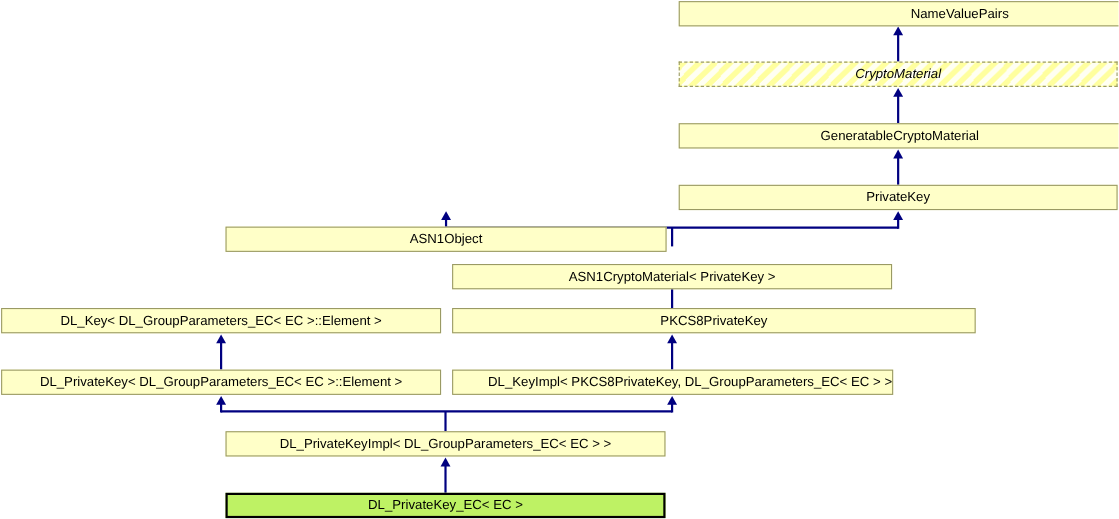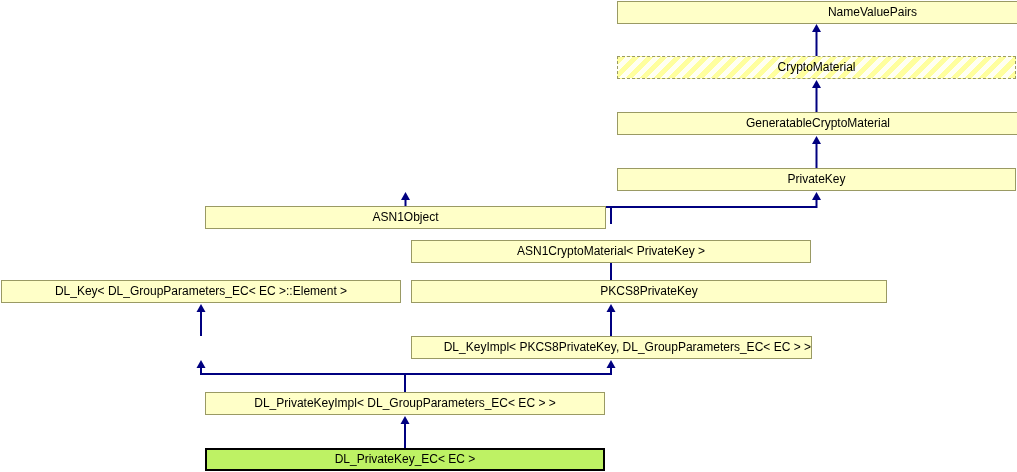--- a/index.html
+++ b/index.html
@@ -31,20 +31,21 @@
     cursor: pointer;
   }
   .node.hatched {
     background: repeating-linear-gradient(
       135deg,
       #ffff9e 0px, #ffff9e 5px,
       #fffff2 5px, #fffff2 10px
     );
     border: 1px dashed #9a9a64;
     cursor: default;
+    font-style: italic;
   }
   .node.current {
     background: #bef264;
     border: 2px solid #000000;
     line-height: 19px;
     cursor: default;
   }
 </style>
 </head>
 <body>
@@ -102,20 +103,21 @@
   <div class="node" style="left:205px; top:168px; width:401px;margin-top:38px;">ASN1Object</div>
 
   <div class="node" style="left:617px; top:168px; width:399px;">PrivateKey</div>
 
   <div class="node" style="left:411px; top:224px; width:400px;margin-top:16px;">ASN1CryptoMaterial&lt; PrivateKey &gt;</div>
 
   <div class="node" style="left:1px;   top:280px; width:400px;">DL_Key&lt; DL_GroupParameters_EC&lt; EC &gt;::Element &gt;</div>
 
   <div class="node" style="left:411px; top:280px; width:476px;">PKCS8PrivateKey</div>
 
+  <div class="node" style="left:1px;   top:336px; width:400px;">DL_PrivateKey&lt; DL_GroupParameters_EC&lt; EC &gt;::Element &gt;</div>
 
   <div class="node" style="left:411px; top:336px; width:401px;text-align:right;">DL_KeyImpl&lt; PKCS8PrivateKey, DL_GroupParameters_EC&lt; EC &gt; &gt;</div>
 
   <div class="node" style="left:205px; top:392px; width:400px;">DL_PrivateKeyImpl&lt; DL_GroupParameters_EC&lt; EC &gt; &gt;</div>
 
   <div class="node current" style="left:205px; top:448px; width:400px;">DL_PrivateKey_EC&lt; EC &gt;</div>
 
 </div>
 
 </body></html>

